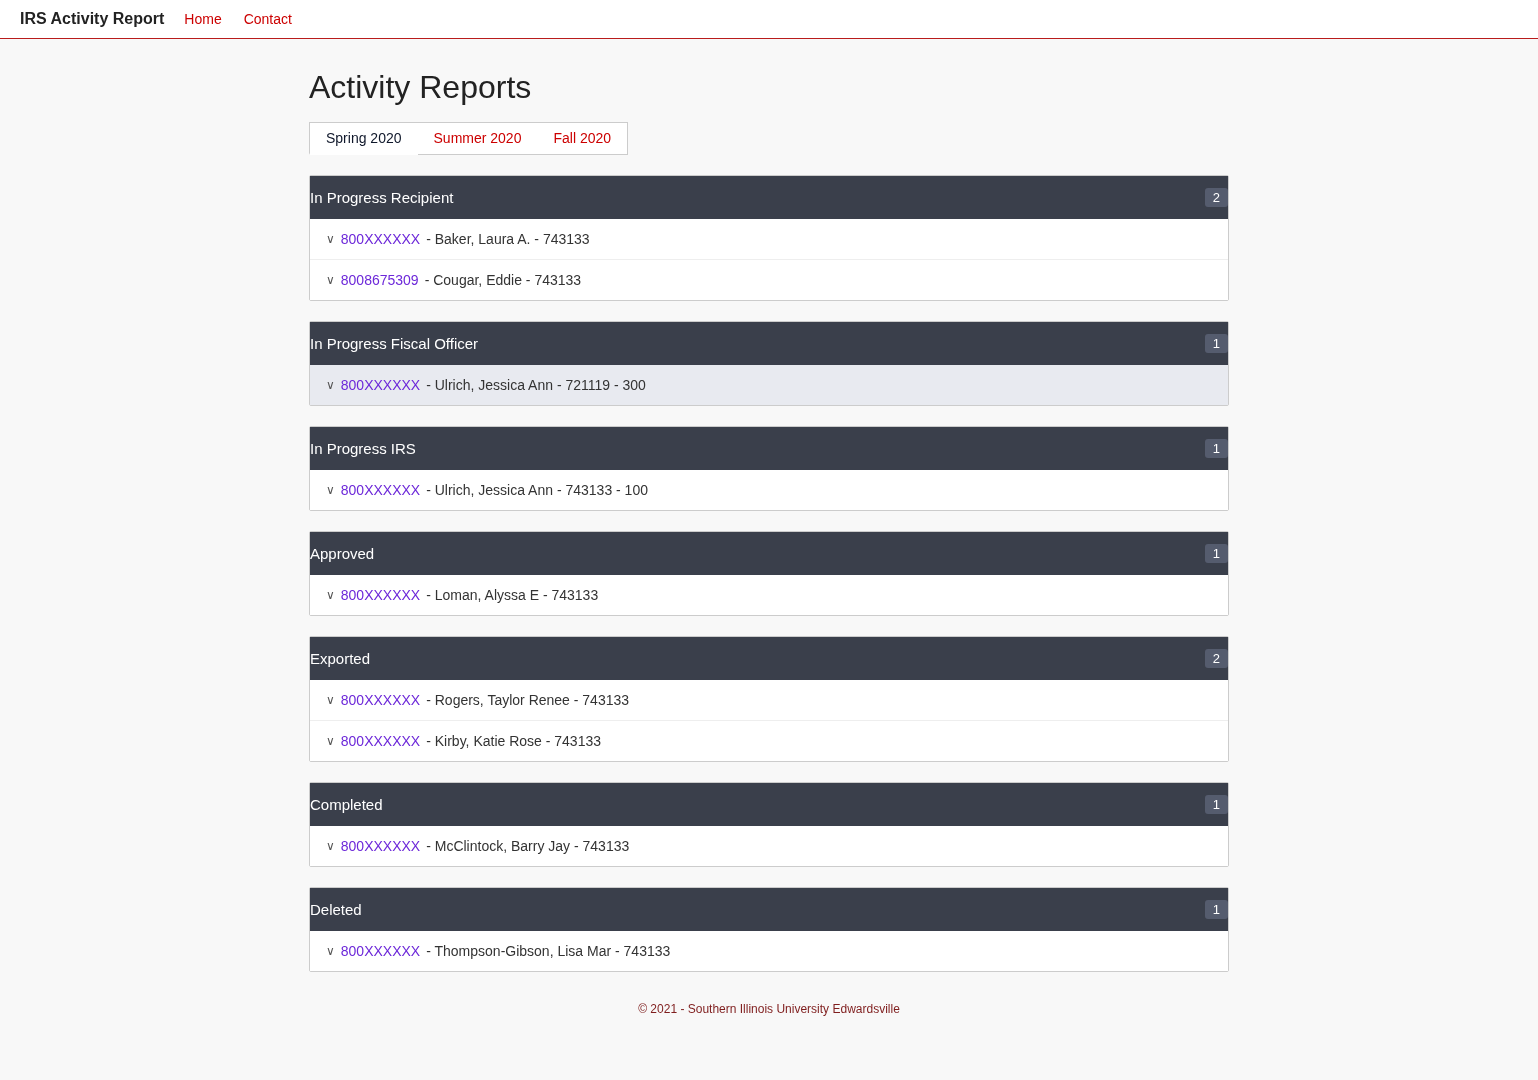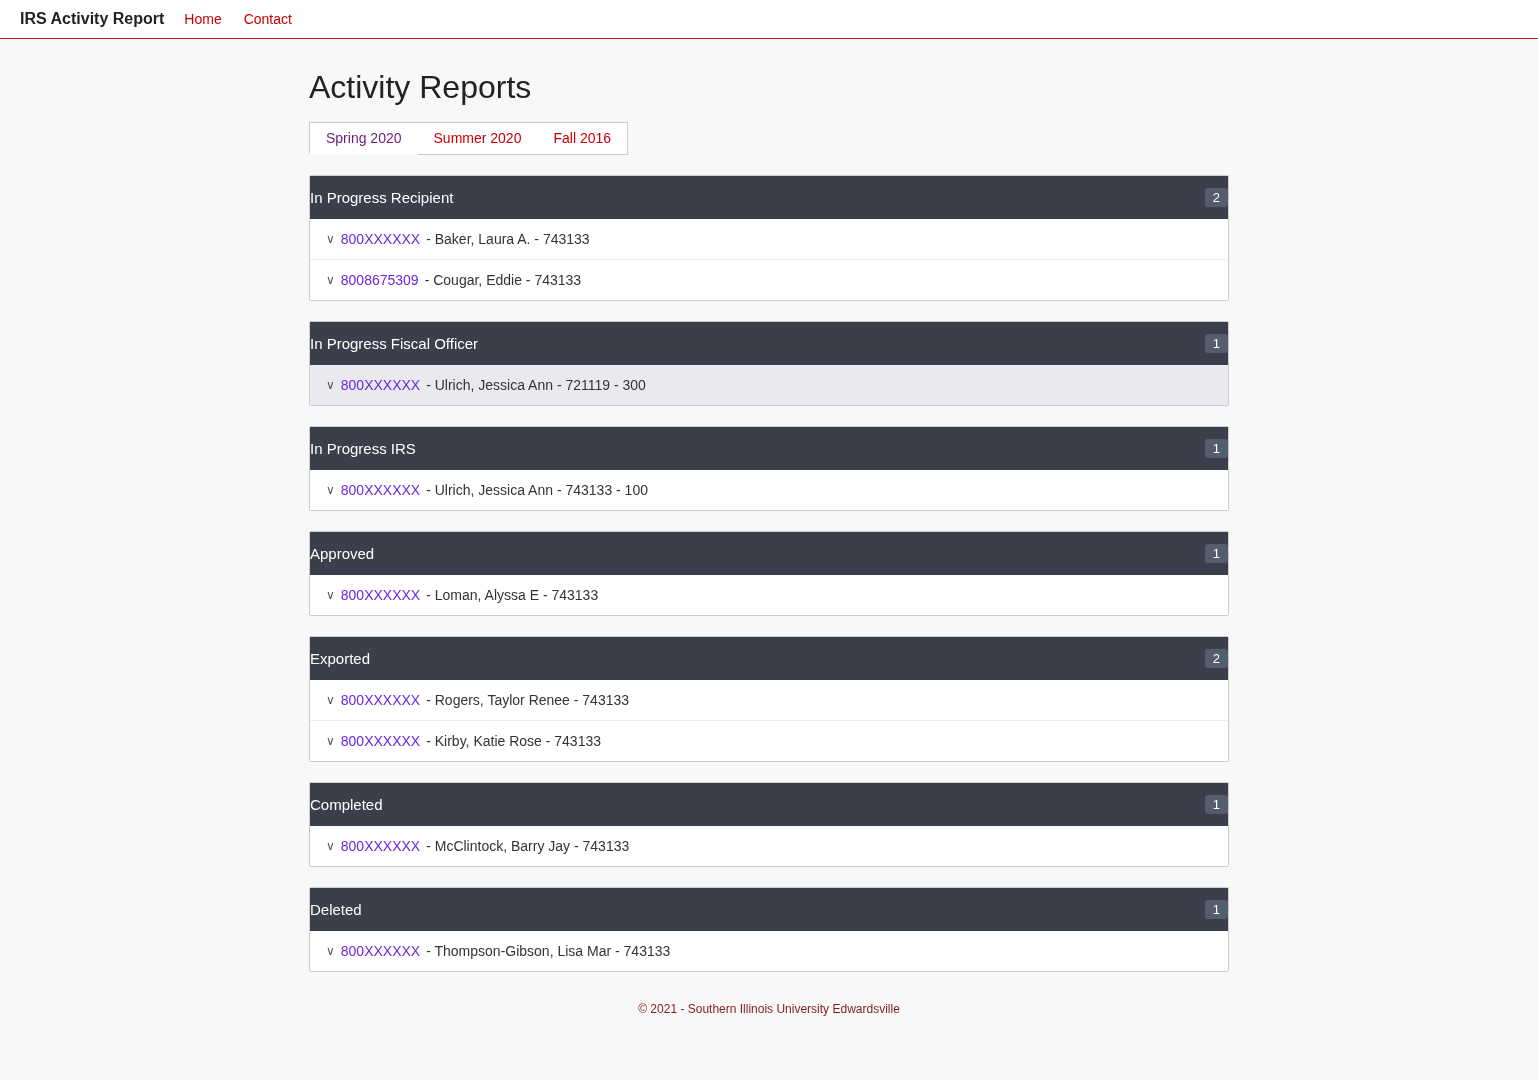--- a/index.html
+++ b/index.html
@@ -62,21 +62,21 @@
       background: #fff;
       cursor: pointer;
       font-size: 14px;
       color: #333;
       border-right: none;
     }
     .tab:last-child { border-right: 1px solid #ccc; }
     .tab.active {
       background: #fff;
       border-bottom: 2px solid #fff;
-      color: #701a75;
+      color: #0f172a;
     }
     .tab.red-text { color: #cc0000; border-left: none; }
 
     
     .section {
       border: 1px solid #ccc;
       margin-bottom: 20px;
       border-radius: 2px;
     }
     .section-header {
@@ -147,21 +147,21 @@
     </div>
 </nav>
 
 <div class="main-content">
   <h1 class="page-title">Activity Reports</h1>
 
   <div class="tabs">
 
   <div class="tab active">Spring 2020</div>
       <div class="tab red-text">Summer 2020</div>
-      <div class="tab red-text">Fall 2016</div>
+      <div class="tab red-text">Fall 2020</div>
     </div>
 
   <div id="sections-container">
 
   <div class="section">
         <div class="section-header">
           <span>In Progress Recipient</span>
           <span class="section-badge">2</span>
         </div>
         <div class="section-body">

